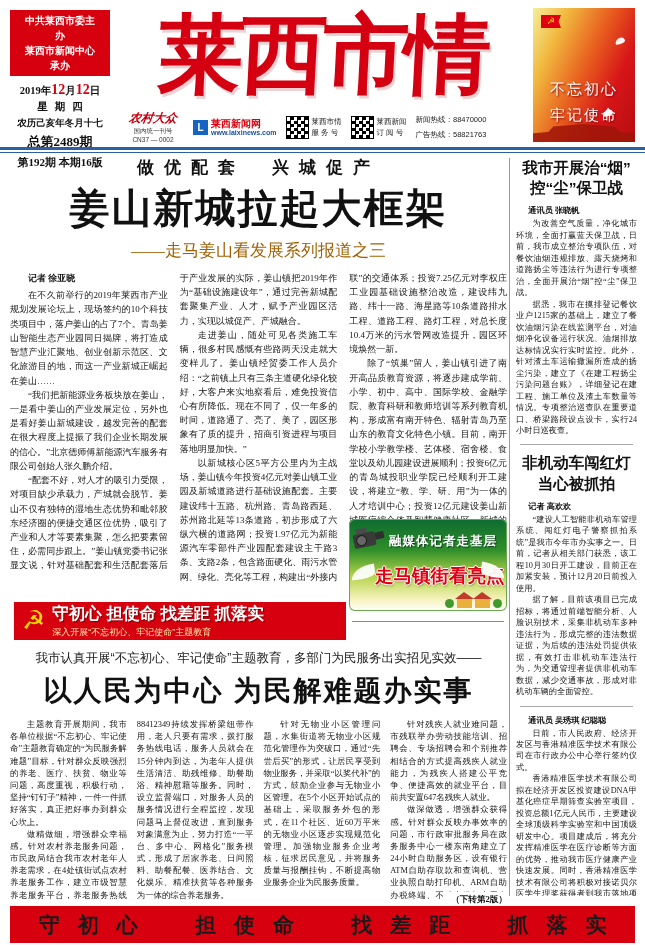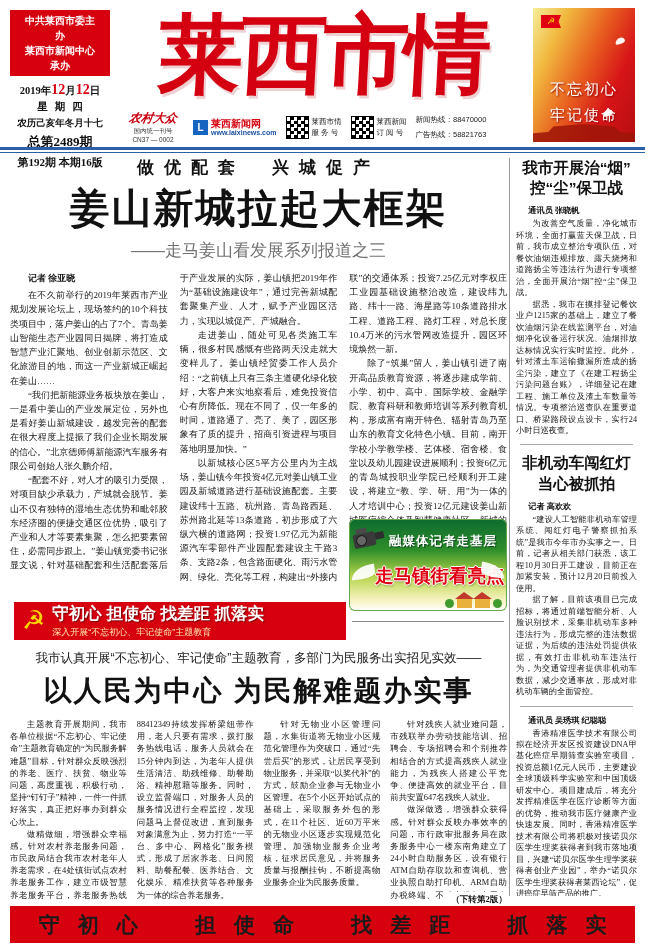--- a/index.html
+++ b/index.html
@@ -56,22 +56,22 @@
   
   .blue-rule { position:absolute; top:147px; left:0; width:645px; height:6px;
                border-top:3px solid #2b5fa8; border-bottom:1px solid #2b5fa8; }
   .v-rule { position:absolute; left:509px; top:158px; height:738px; border-left:1px solid #9a9a9a; }
   
   .main-article { position:absolute; top:156px; left:10px; width:497px; }
   .kicker { text-align:center; font-size:17px; font-weight:bold; letter-spacing:10px;
             font-family:"Liberation Sans",sans-serif; }
   .headline { text-align:center; font-size:40px; font-weight:900; letter-spacing:2px;
               margin-top:2px; font-family:"Liberation Sans",sans-serif; white-space:nowrap; }
-  .subhead { text-align:center; font-size:17px; color:#737373; margin-top:3px;
-             font-family:Liberation Sans, sans-serif; }
+  .subhead { text-align:center; font-size:17px; color:#a16207; margin-top:3px;
+             font-family:Liberation Serif, serif; }
   .main-cols { position:relative; margin-top:9px; height:340px; overflow:hidden;
                column-count:3; column-gap:12px; font-size:9px; line-height:1.58;
                text-align:justify; color:#161616; }
   .byline { font-size:9px; font-weight:bold; margin-bottom:3px; text-indent:2em; }
   p.art { text-indent:2em; }
   
   .promo { position:absolute; right:0; bottom:0; width:158px; height:92px; border-radius:6px;
      overflow:hidden; column-span:none;
      background:linear-gradient(180deg,#0d6b2f 0%,#2f8f2a 34%,#b5d44a 62%,#f7f3c0 88%,#ffffff 100%);
      box-shadow:0 0 0 1px #6aa84f inset; }
@@ -245,20 +245,21 @@
     <div class="sb-byline">记者 高欢欢</div>
     <div class="sb-body">
       <p class="art">“建设人工智能非机动车管理系统、闯红灯电子警察抓拍系统”是我市今年市办实事之一。日前，记者从相关部门获悉，该工程10月30日开工建设，目前正在加紧安装，预计12月20日前投入使用。</p>
       <p class="art">据了解，目前该项目已完成招标，将通过前端智能分析、人脸识别技术，采集非机动车多种违法行为，形成完整的违法数据证据，为后续的违法处罚提供依据，有效打击非机动车违法行为，为交通管理者提供非机动车数据，减少交通事故，形成对非机动车辆的全面管控。</p>
     </div>
   </div>
   <hr class="sb-div">
   <div>
     <div class="sb-byline">通讯员 吴琇琪 纪聪聪</div>
     <div class="sb-body">
+      <p class="art">日前，市人民政府、经济开发区与香港精准医学技术有限公司在市行政办公中心举行签约仪式。</p>
       <p class="art">香港精准医学技术有限公司拟在经济开发区投资建设DNA甲基化癌症早期筛查实验室项目，投资总额1亿元人民币，主要建设全球顶级科学实验室和中国顶级研发中心。项目建成后，将充分发挥精准医学在医疗诊断等方面的优势，推动我市医疗健康产业快速发展。同时，香港精准医学技术有限公司将积极对接诺贝尔医学生理奖获得者到我市落地项目，兴建“诺贝尔医学生理学奖获得者创业产业园”，举办“诺贝尔医学生理奖获得者莱西论坛”，促进癌症早筛产品的推广。</p>
     </div>
   </div>
 </div>
 
 <div class="banner">
   <div class="emblem">☭</div>
   <div>
     <div class="banner-text1">守初心 担使命 找差距 抓落实</div>
     <div class="banner-text2">深入开展“不忘初心、牢记使命”主题教育</div>

